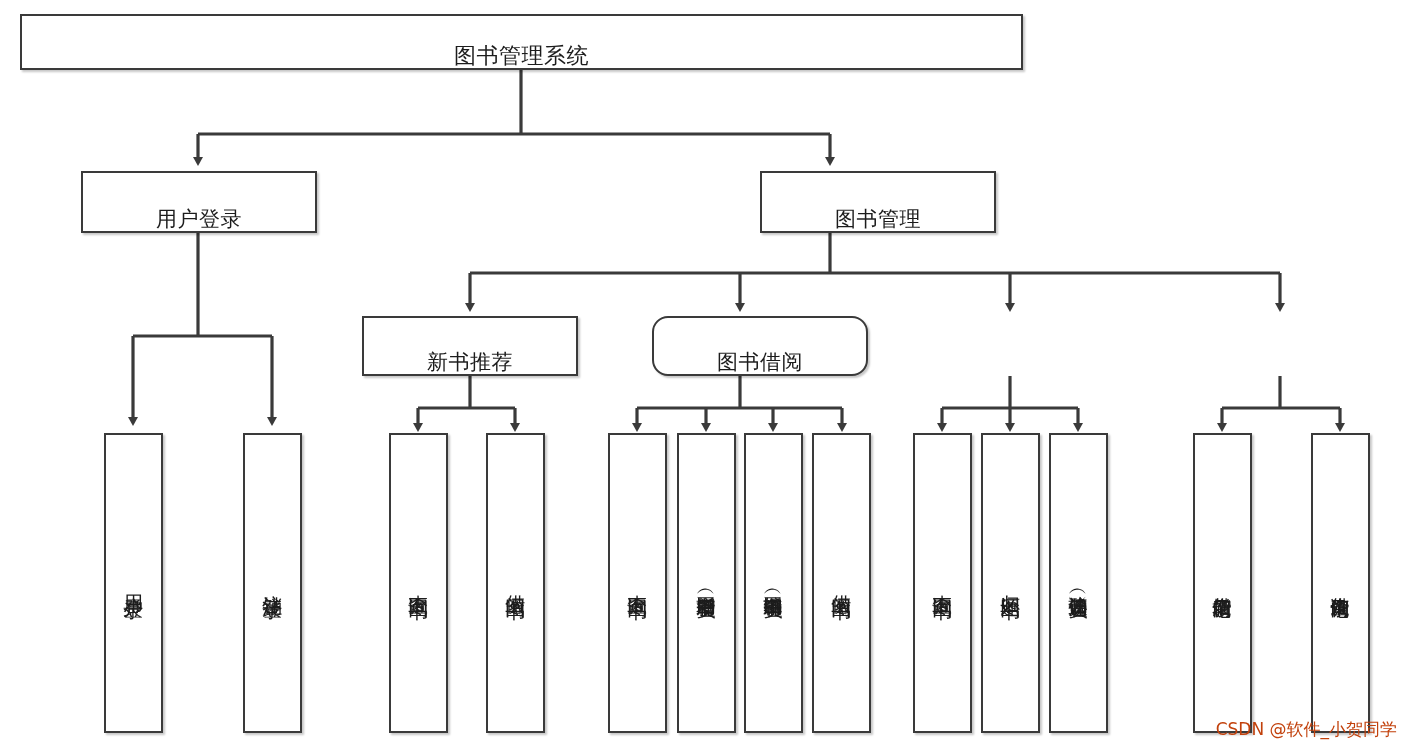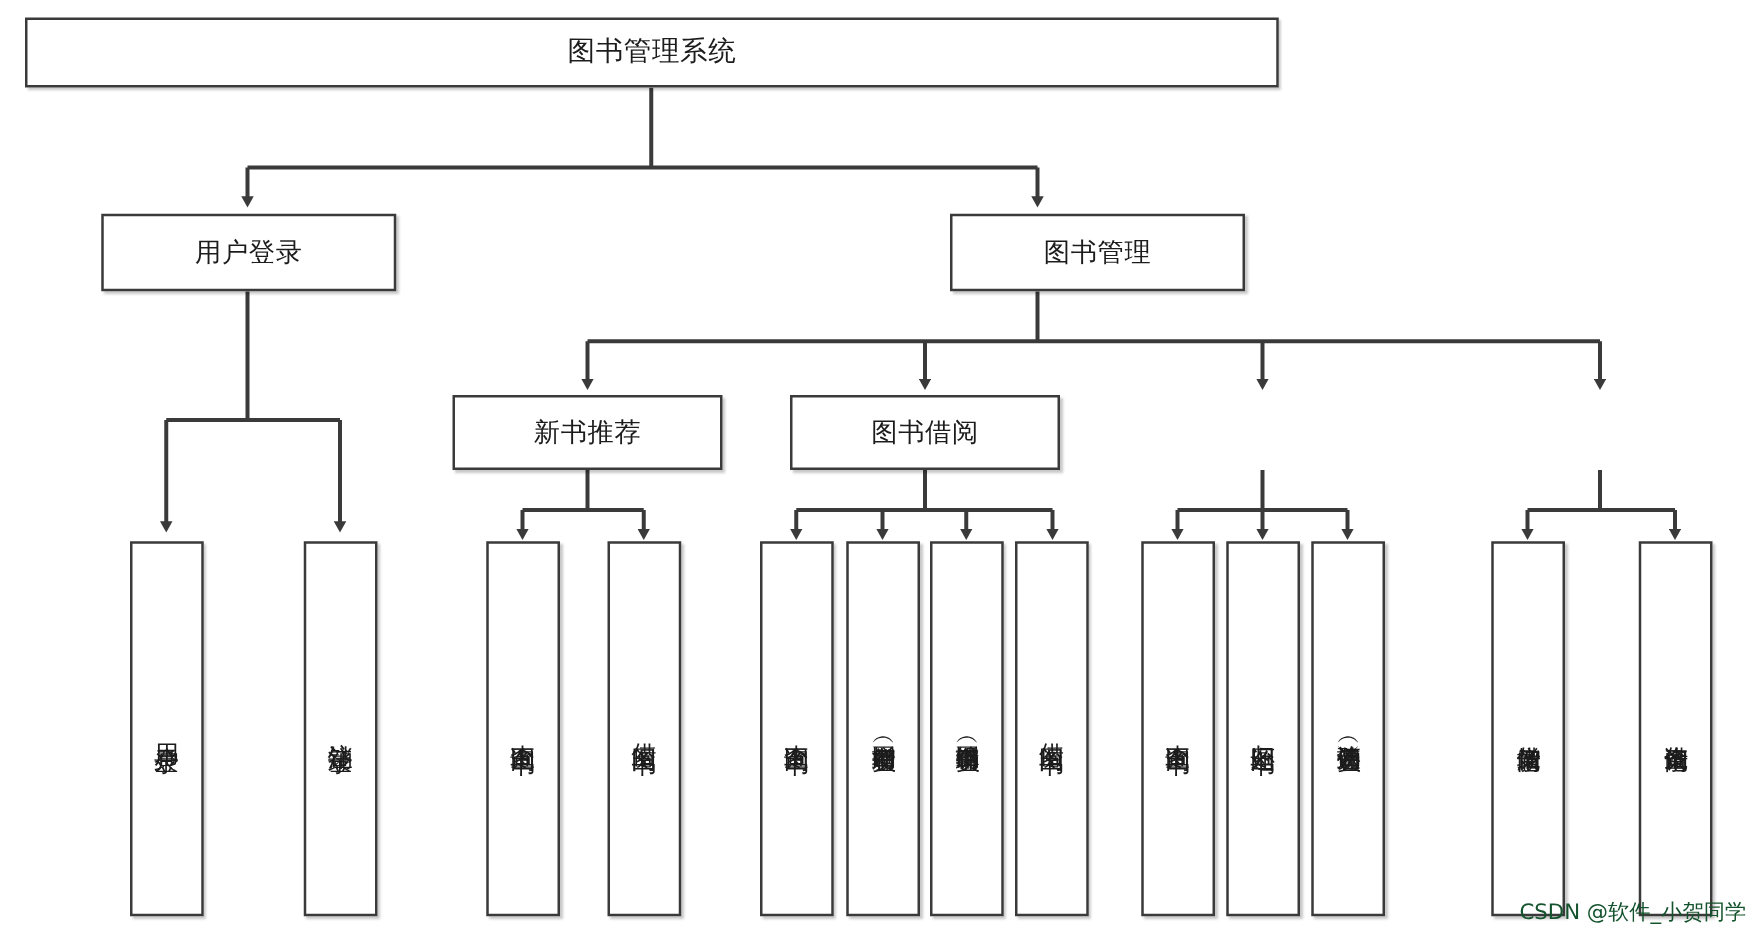--- a/index.html
+++ b/index.html
@@ -27,21 +27,21 @@
     height: 747px;
     pointer-events: none;
   }
   .node {
     position: absolute;
     box-sizing: border-box;
     background: #ffffff;
     border: 2.5px solid #3a3a3a;
     box-shadow: 2px 2px 2px rgba(0,0,0,0.22);
     display: flex;
-    align-items: center;
+    align-items: flex-end;
     justify-content: center;
     z-index: 2;
   }
   .node .label {
     font-size: 21px;
     line-height: 1.15;
     color: #1c1c1c;
     letter-spacing: 0.5px;
     white-space: nowrap;
   }
@@ -64,21 +64,21 @@
   }
   .node.leaf.tight .label {
     font-size: 19px;
     letter-spacing: 0.5px;
   }
   .watermark {
     position: absolute;
     right: 8px;
     bottom: 6px;
     font-size: 17px;
-    color: #14532d;
+    color: #c2410c;
     z-index: 5;
     white-space: nowrap;
     font-family: "DejaVu Sans", "Liberation Sans", sans-serif;
   }
 </style>
 </head>
 <body>
 
 <div id="canvas">
 
@@ -139,21 +139,21 @@
   <div class="node branch" style="left:81px; top:171px; width:236px; height:62px;">
     <span class="label">用户登录</span>
   </div>
   <div class="node branch" style="left:712px; top:171px; width:236px; height:62px;margin-left:48px;">
     <span class="label">图书管理</span>
   </div>
 
   <div class="node branch" style="left:362px; top:316px; width:216px; height:60px;">
     <span class="label">新书推荐</span>
   </div>
-  <div class="node branch" style="left:632px; top:316px; width:216px; height:60px;">
+  <div class="node branch" style="left:652px; top:316px; width:216px; height:60px;border-radius:16px;">
     <span class="label">图书借阅</span>
   </div>
 
   <div class="node leaf" style="left:104px; top:433px; width:59px; height:300px;">
     <span class="label">用户登录</span>
   </div>
   <div class="node leaf" style="left:243px; top:433px; width:59px; height:300px;">
     <span class="label">注销登录</span>
   </div>
 

